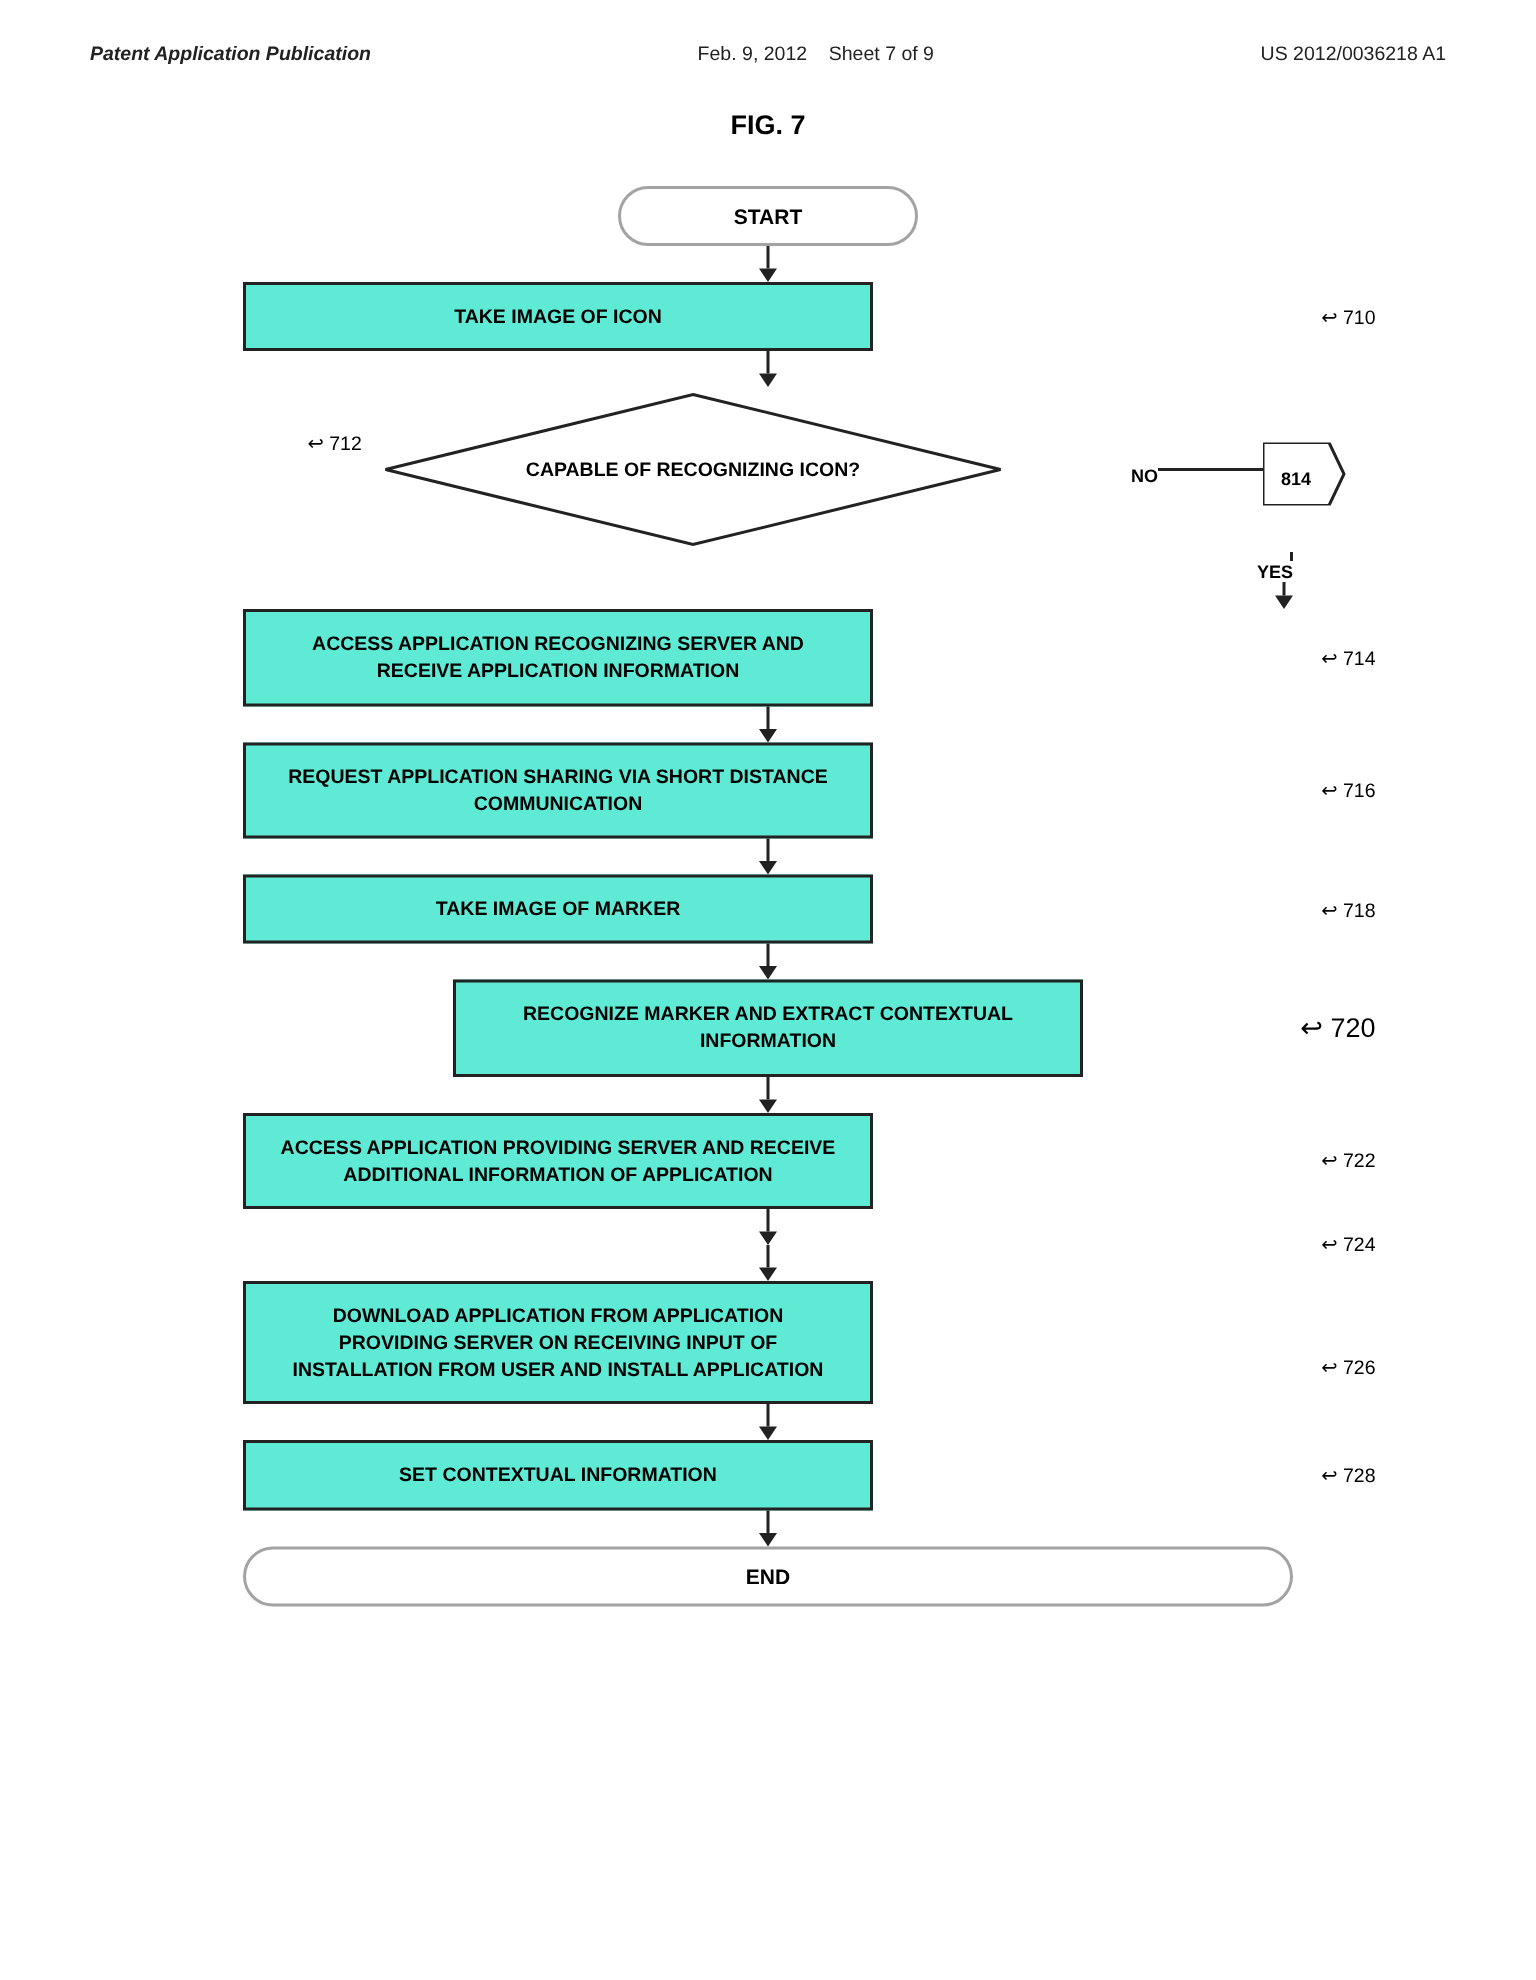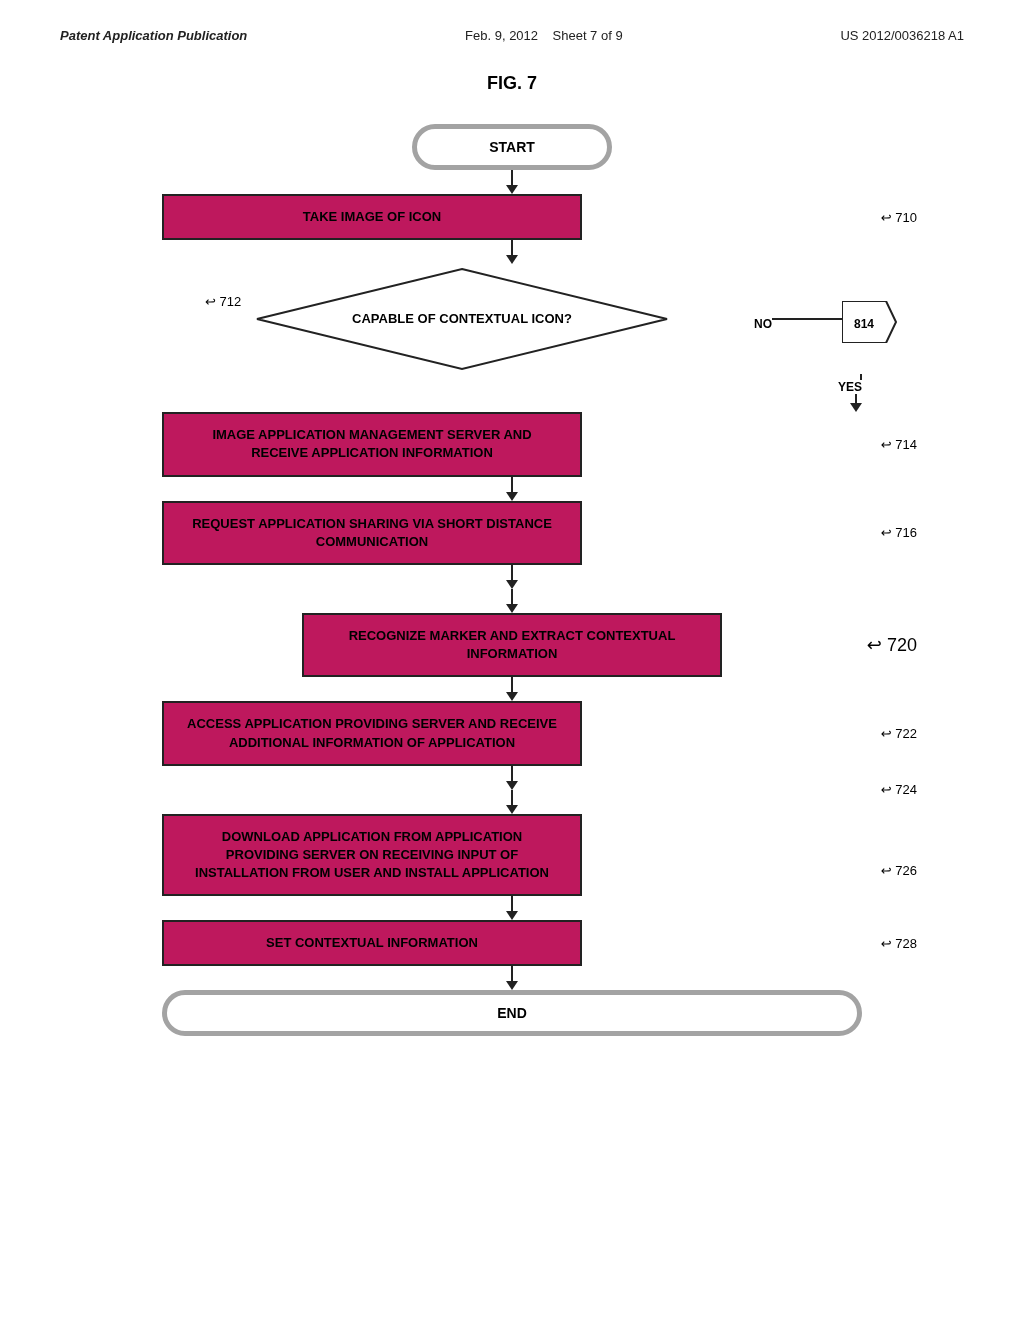--- a/index.html
+++ b/index.html
@@ -33,37 +33,37 @@
 
     .flowchart {
       display: flex;
       flex-direction: column;
       align-items: center;
       position: relative;
       padding-bottom: 40px;
     }
 
     .rounded-rect {
-      border: 5px solid #a3a3a3;
+      border: 2px solid #a3a3a3;
       border-radius: 30px;
       padding: 10px 40px;
       font-size: 14px;
       font-weight: bold;
       text-align: center;
       background: #fff;
       min-width: 200px;
     }
 
     .rect {
       border: 2px solid #222;
       padding: 12px 20px;
       font-size: 13px;
       font-weight: bold;
       text-align: center;
-      background: #be185d;
+      background: #5eead4;
       width: 420px;
       line-height: 1.4;
     }
 
     
     .arrow {
       display: flex;
       flex-direction: column;
       align-items: center;
       height: 28px;
@@ -128,21 +128,21 @@
       <div class="arrow-head"></div>
     </div>
 
     <div style="position:relative; width:600px; display:flex; justify-content:center;">
 
       <div style="position:relative; width:420px; height:110px; display:flex; align-items:center; justify-content:center;">
         <svg width="420" height="110" style="position:absolute;top:0;left:0;">
           <polygon points="210,5 415,55 210,105 5,55" fill="white" stroke="#222" stroke-width="2"></polygon>
         </svg>
         <div style="position:relative;z-index:2;text-align:center;font-size:13px;font-weight:bold;width:260px;line-height:1.3;">
-          <span>CAPABLE OF CONTEXTUAL ICON?</span>
+          <span>CAPABLE OF RECOGNIZING ICON?</span>
         </div>
       </div>
 
       <span style="position:absolute;left:15px;top:30px;font-size:13px;margin-left:28px;">↩ <span>712</span></span>
 
       <div style="position:absolute;right:-10px;top:50px;">
         <span style="font-size:12px;font-weight:bold;">NO</span>
       </div>
 
       <div style="position:absolute;right:-140px;top:45px;">
@@ -165,21 +165,21 @@
       <div style="height:6px;width:2px;background:#222;"></div>
       <span style="font-size:12px;font-weight:bold;margin-left:-30px;">YES</span>
       <div class="arrow" style="height:18px;">
         <div class="arrow-line"></div>
         <div class="arrow-head"></div>
       </div>
     </div>
 
     <div style="position:relative;display:flex;align-items:center;">
       <div class="rect">
-        <span>IMAGE APPLICATION MANAGEMENT SERVER AND RECEIVE APPLICATION INFORMATION</span>
+        <span>ACCESS APPLICATION RECOGNIZING SERVER AND RECEIVE APPLICATION INFORMATION</span>
       </div>
       <span style="position:absolute;right:-55px;font-size:13px;">↩ <span>714</span></span>
     </div>
 
     <div class="arrow" style="height:24px;">
       <div class="arrow-line"></div>
       <div class="arrow-head"></div>
     </div>
 
     <div style="position:relative;display:flex;align-items:center;">
@@ -187,20 +187,26 @@
         <span>REQUEST APPLICATION SHARING VIA SHORT DISTANCE COMMUNICATION</span>
       </div>
       <span style="position:absolute;right:-55px;font-size:13px;">↩ <span>716</span></span>
     </div>
 
     <div class="arrow" style="height:24px;">
       <div class="arrow-line"></div>
       <div class="arrow-head"></div>
     </div>
 
+    <div style="position:relative;display:flex;align-items:center;">
+      <div class="rect">
+        <span>TAKE IMAGE OF MARKER</span>
+      </div>
+      <span style="position:absolute;right:-55px;font-size:13px;">↩ <span>718</span></span>
+    </div>
 
     <div class="arrow" style="height:24px;">
       <div class="arrow-line"></div>
       <div class="arrow-head"></div>
     </div>
 
     <div style="position:relative;display:flex;align-items:center;justify-content:center;">
       <div class="rect">
         <span>RECOGNIZE MARKER AND EXTRACT CONTEXTUAL INFORMATION</span>
       </div>

